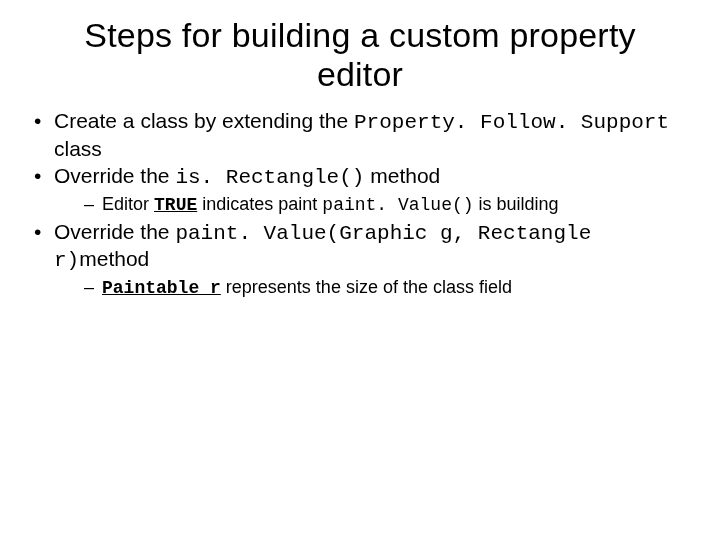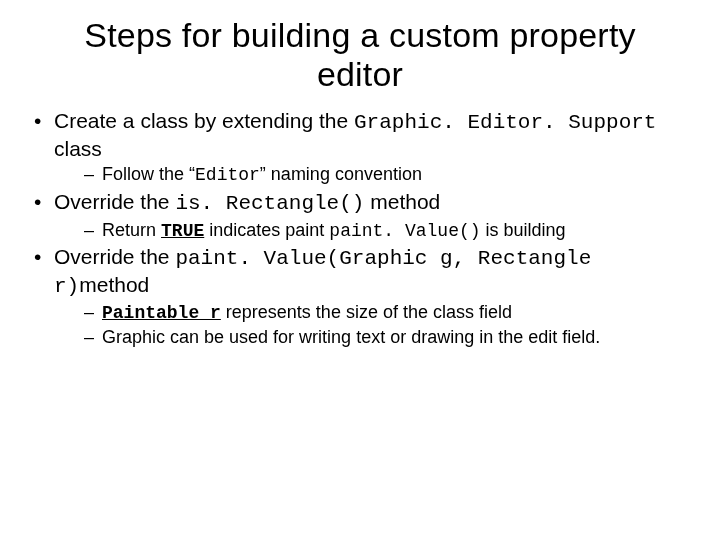--- a/index.html
+++ b/index.html
@@ -17,41 +17,35 @@
 </style>
 </head>
 <body>
 
 <div class="slide">
   <h1 class="title">Steps for building a custom property editor</h1>
 
   <ul class="top">
 
     <li>
-      <span>Create a class by extending the </span><span class="mono">Graphic. Editor. Support</span><span> class</span>
-      <ul class="sub">
-        <li>
-          <span>Follow the “</span><span class="mono">Editor</span><span>” naming convention</span>
-        </li>
-      </ul>
+      <span>Create a class by extending the </span><span class="mono">Property. Follow. Support</span><span> class</span>
     </li>
 
     <li>
       <span>Override the </span><span class="mono">is. Rectangle()</span><span> method</span>
       <ul class="sub">
         <li>
-          <span>Return </span><span class="mono b">TRUE</span><span> indicates paint </span><span class="mono">paint. Value()</span><span> is building</span>
+          <span>Editor </span><span class="mono b">TRUE</span><span> indicates paint </span><span class="mono">paint. Value()</span><span> is building</span>
         </li>
       </ul>
     </li>
 
     <li>
       <span>Override the </span><span class="mono">paint. Value(Graphic g, Rectangle r)</span><span>method</span>
       <ul class="sub">
         <li>
           <span class="mono b">Paintable r</span><span> represents the size of the class field</span>
         </li>
-        <li>Graphic can be used for writing text or drawing in the edit field.</li>
       </ul>
     </li>
 
   </ul>
 </div>
 
 </body></html>

